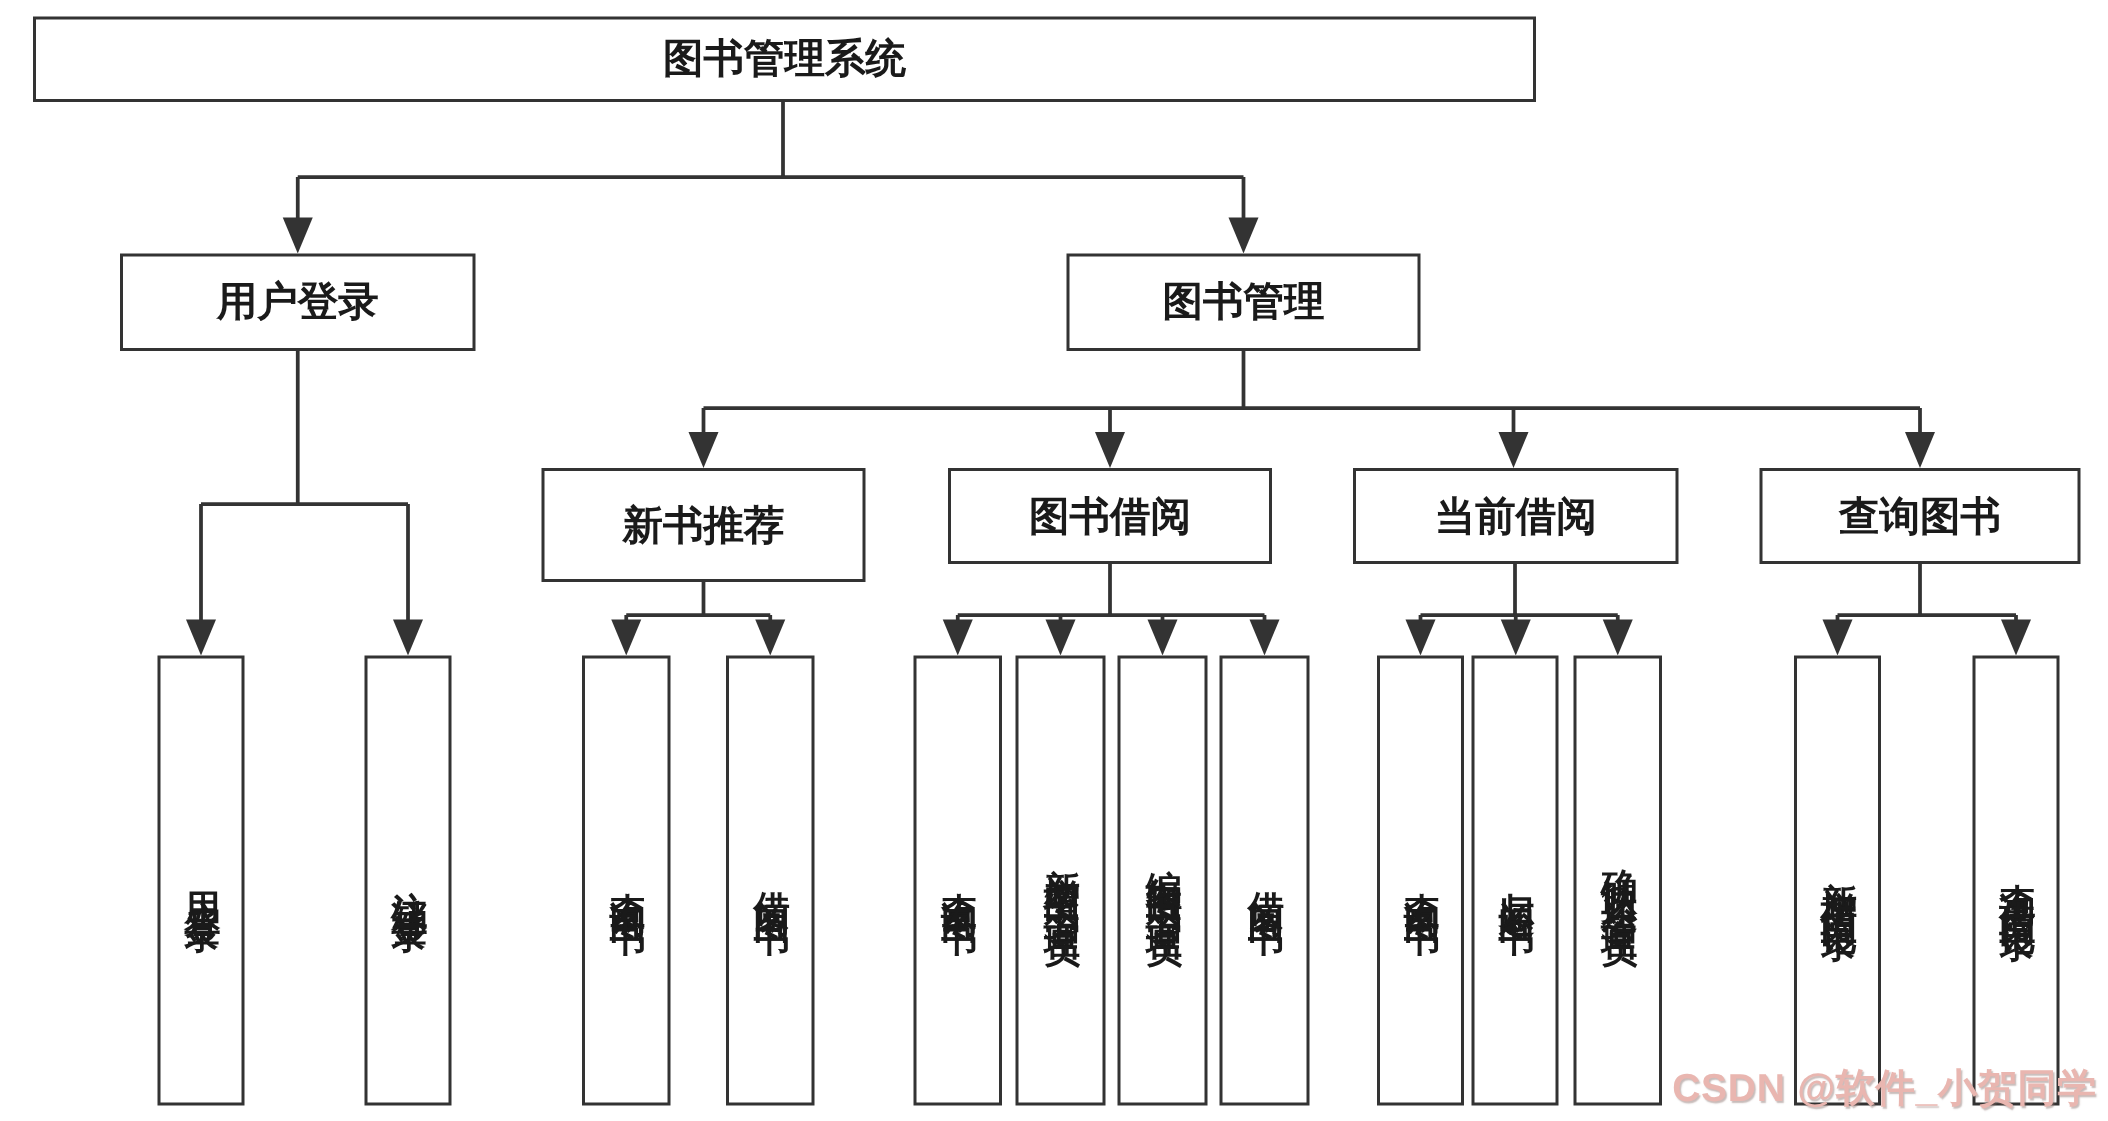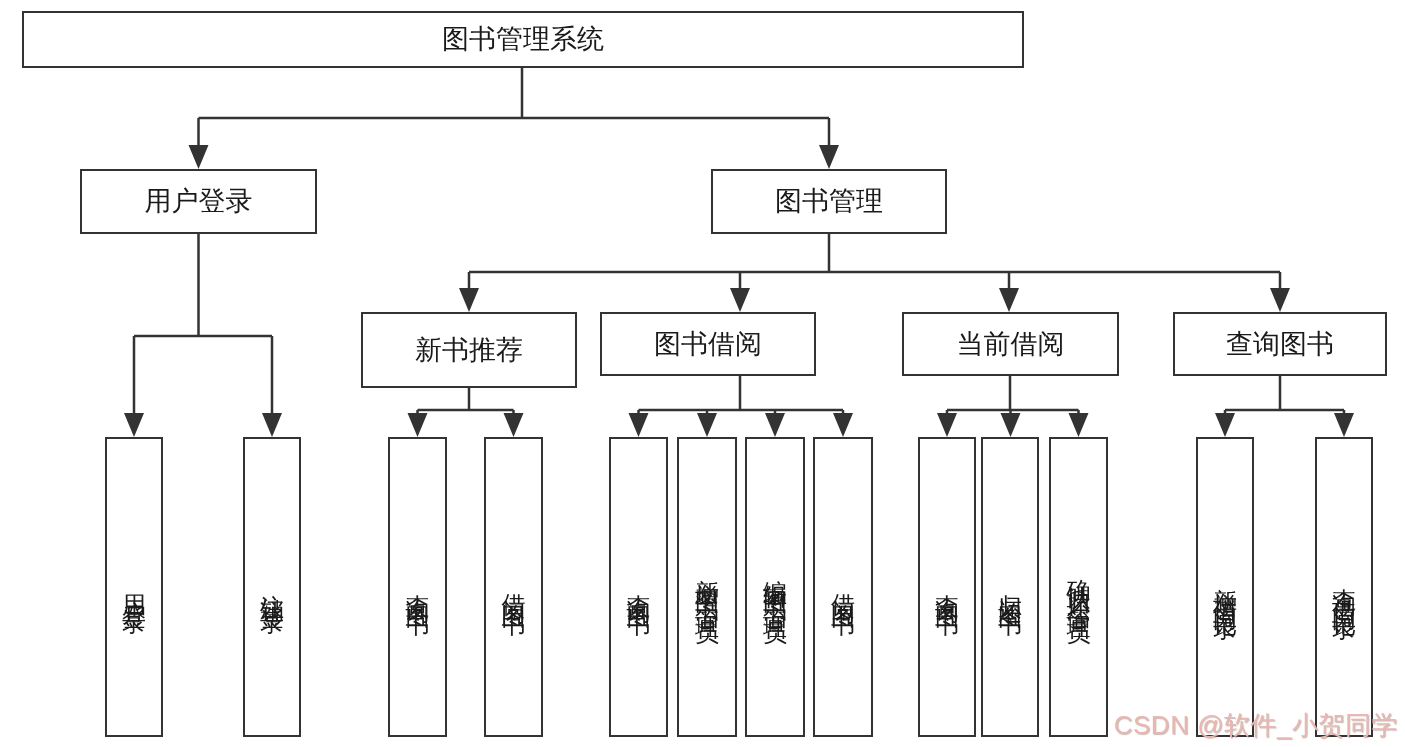--- a/index.html
+++ b/index.html
@@ -10,21 +10,21 @@
     --watermark:#e9b6b0;
     --background:#ffffff;
   }
   html,body{margin:0;padding:0;}
   body{
     width:1405px;height:747px;
     background:var(--background);
     font-family:"Liberation Sans","DejaVu Sans",sans-serif;
     overflow:hidden;
   }
-  .stage{position:relative;width:1405px;height:747px;background:var(--background);}
+  .stage{position:relative;width:1405px;height:747px;background:var(--background);font-weight:bold;}
   .connectors{position:absolute;left:0;top:0;width:1405px;height:747px;}
   .node{
     position:absolute;
     background:var(--box-fill);
     border:2.5px solid var(--box-border);
     box-sizing:border-box;
     display:flex;align-items:center;justify-content:center;
     color:var(--text);
   }
   .h-label{
@@ -94,21 +94,21 @@
   <div class="node" style="left:80px;top:169px;width:237px;height:65px">
     <span class="h-label">用户登录</span>
   </div>
   <div class="node" style="left:711px;top:169px;width:236px;height:65px">
     <span class="h-label">图书管理</span>
   </div>
 
   <div class="node" style="left:361px;top:312px;width:216px;height:76px">
     <span class="h-label">新书推荐</span>
   </div>
-  <div class="node" style="left:600px;top:312px;width:216px;height:64px">
+  <div class="node" style="left:632px;top:312px;width:216px;height:64px">
     <span class="h-label">图书借阅</span>
   </div>
   <div class="node" style="left:902px;top:312px;width:217px;height:64px">
     <span class="h-label">当前借阅</span>
   </div>
   <div class="node" style="left:1173px;top:312px;width:214px;height:64px">
     <span class="h-label">查询图书</span>
   </div>
 
   <div class="node" style="left:105px;top:437px;width:58px;height:300px">

